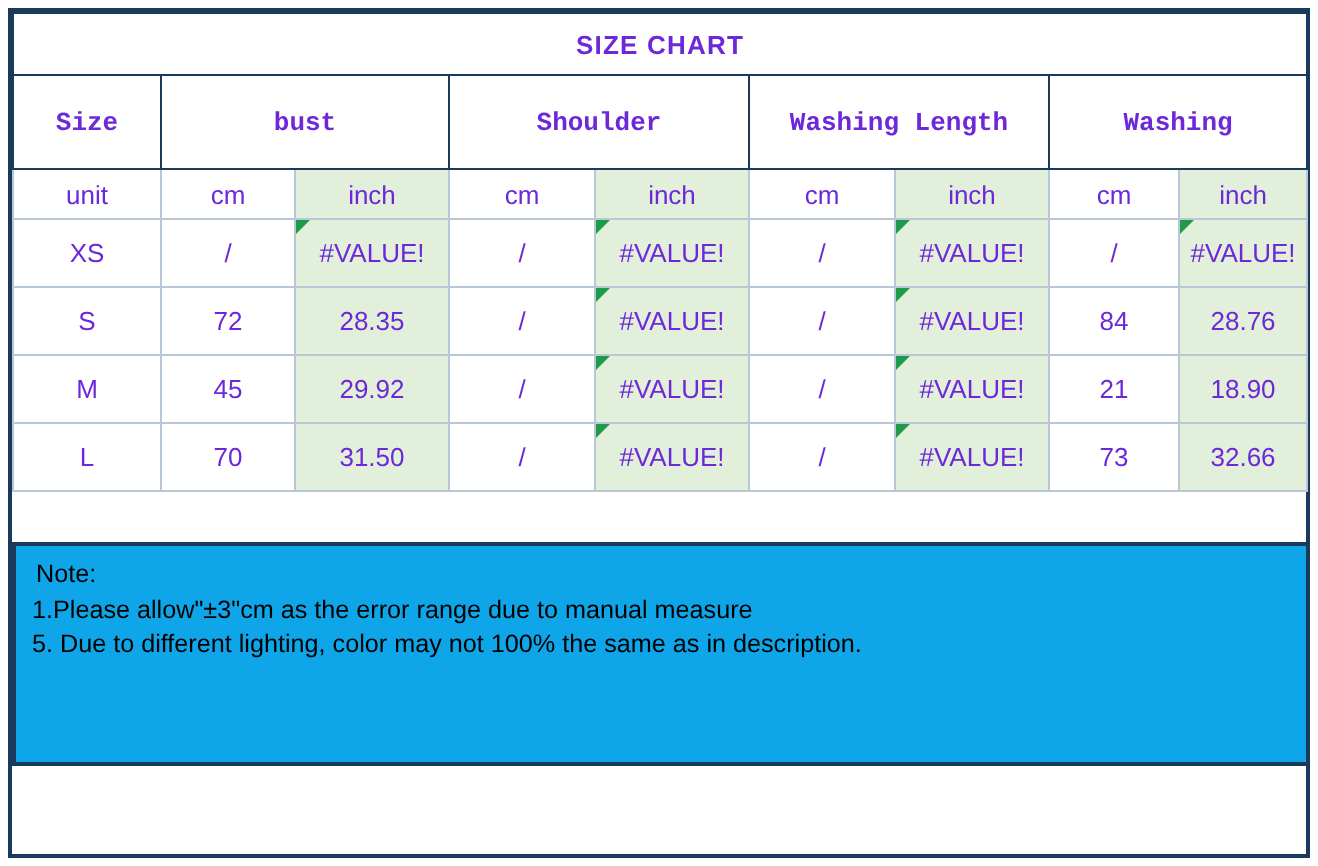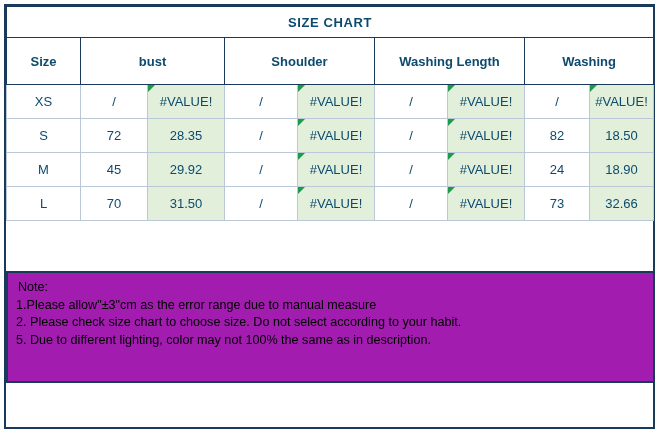--- a/index.html
+++ b/index.html
@@ -35,36 +35,37 @@
     width: 647px;
     border-collapse: collapse;
     table-layout: fixed;
   }
   table.chart td {
     border: 1px solid #b9c7d6;
     padding: 0;
     text-align: center;
     vertical-align: middle;
     font-size: 13px;
-    color: #0c4a6e;
+    color: #6d28d9;
   }
   .title-cell {
     height: 30px;
     font-size: 15px;
     font-weight: bold;
     letter-spacing: 0.6px;
     border: 1px solid #1a3a5c !important;
     background: #ffffff;
   }
   .head-cell {
     height: 46px;
     font-size: 16px;
     font-weight: bold;
     border: 1px solid #1a3a5c !important;
     background: #ffffff;
+    font-family: Liberation Mono, monospace;
   }
   .unit-cell {
     height: 24px;
     font-size: 12px;
   }
   .data-cell {
     height: 33px;
     font-size: 13.5px;
   }
   .green {
@@ -86,21 +87,21 @@
     border-right: 7px solid transparent;
   }
   .notes {
     position: absolute;
     left: 6px;
     right: 4px;
     top: 271px;
     height: 112px;
     border: 2px solid #1a3a5c;
     box-sizing: border-box;
-    background: #a21caf;
+    background: #0ea5e9;
     padding: 6px 8px 0 8px;
   }
   .notes .line {
     font-size: 12.6px;
     line-height: 17.5px;
     color: #000;
     white-space: pre-wrap;
   }
   .notes .line.first {
     padding-left: 2px;
@@ -128,20 +129,31 @@
       <tr>
         <td class="title-cell" colspan="9">SIZE CHART</td>
       </tr>
       <tr>
         <td class="head-cell">Size</td>
         <td class="head-cell" colspan="2">bust</td>
         <td class="head-cell" colspan="2">Shoulder</td>
         <td class="head-cell" colspan="2">Washing Length</td>
         <td class="head-cell" colspan="2">Washing</td>
       </tr>
+      <tr>
+        <td class="unit-cell white">unit</td>
+        <td class="unit-cell white">cm</td>
+        <td class="unit-cell green">inch</td>
+        <td class="unit-cell white">cm</td>
+        <td class="unit-cell green">inch</td>
+        <td class="unit-cell white">cm</td>
+        <td class="unit-cell green">inch</td>
+        <td class="unit-cell white">cm</td>
+        <td class="unit-cell green">inch</td>
+      </tr>
 
       <tr>
         <td class="data-cell white">XS</td>
         <td class="data-cell white">/</td>
         <td class="data-cell green mark">#VALUE!</td>
         <td class="data-cell white">/</td>
         <td class="data-cell green mark">#VALUE!</td>
         <td class="data-cell white">/</td>
         <td class="data-cell green mark">#VALUE!</td>
         <td class="data-cell white">/</td>
@@ -149,49 +161,48 @@
       </tr>
 
       <tr>
         <td class="data-cell white">S</td>
         <td class="data-cell white">72</td>
         <td class="data-cell green">28.35</td>
         <td class="data-cell white">/</td>
         <td class="data-cell green mark">#VALUE!</td>
         <td class="data-cell white">/</td>
         <td class="data-cell green mark">#VALUE!</td>
-        <td class="data-cell white">82</td>
-        <td class="data-cell green">18.50</td>
+        <td class="data-cell white">84</td>
+        <td class="data-cell green">28.76</td>
       </tr>
 
       <tr>
         <td class="data-cell white">M</td>
         <td class="data-cell white">45</td>
         <td class="data-cell green">29.92</td>
         <td class="data-cell white">/</td>
         <td class="data-cell green mark">#VALUE!</td>
         <td class="data-cell white">/</td>
         <td class="data-cell green mark">#VALUE!</td>
-        <td class="data-cell white">24</td>
+        <td class="data-cell white">21</td>
         <td class="data-cell green">18.90</td>
       </tr>
 
       <tr>
         <td class="data-cell white">L</td>
         <td class="data-cell white">70</td>
         <td class="data-cell green">31.50</td>
         <td class="data-cell white">/</td>
         <td class="data-cell green mark">#VALUE!</td>
         <td class="data-cell white">/</td>
         <td class="data-cell green mark">#VALUE!</td>
         <td class="data-cell white">73</td>
         <td class="data-cell green">32.66</td>
       </tr>
     </tbody>
   </table>
 
   <div class="notes">
     <div class="line first">Note:</div>
     <div class="line">1.Please allow"±3"cm as the error range due to manual measure</div>
-    <div class="line">2. Please check size chart to choose size. Do not select according to your habit.</div>
     <div class="line">5. Due to different lighting, color may not 100% the same as in description.</div>
   </div>
 </div>
 
 </body></html>

